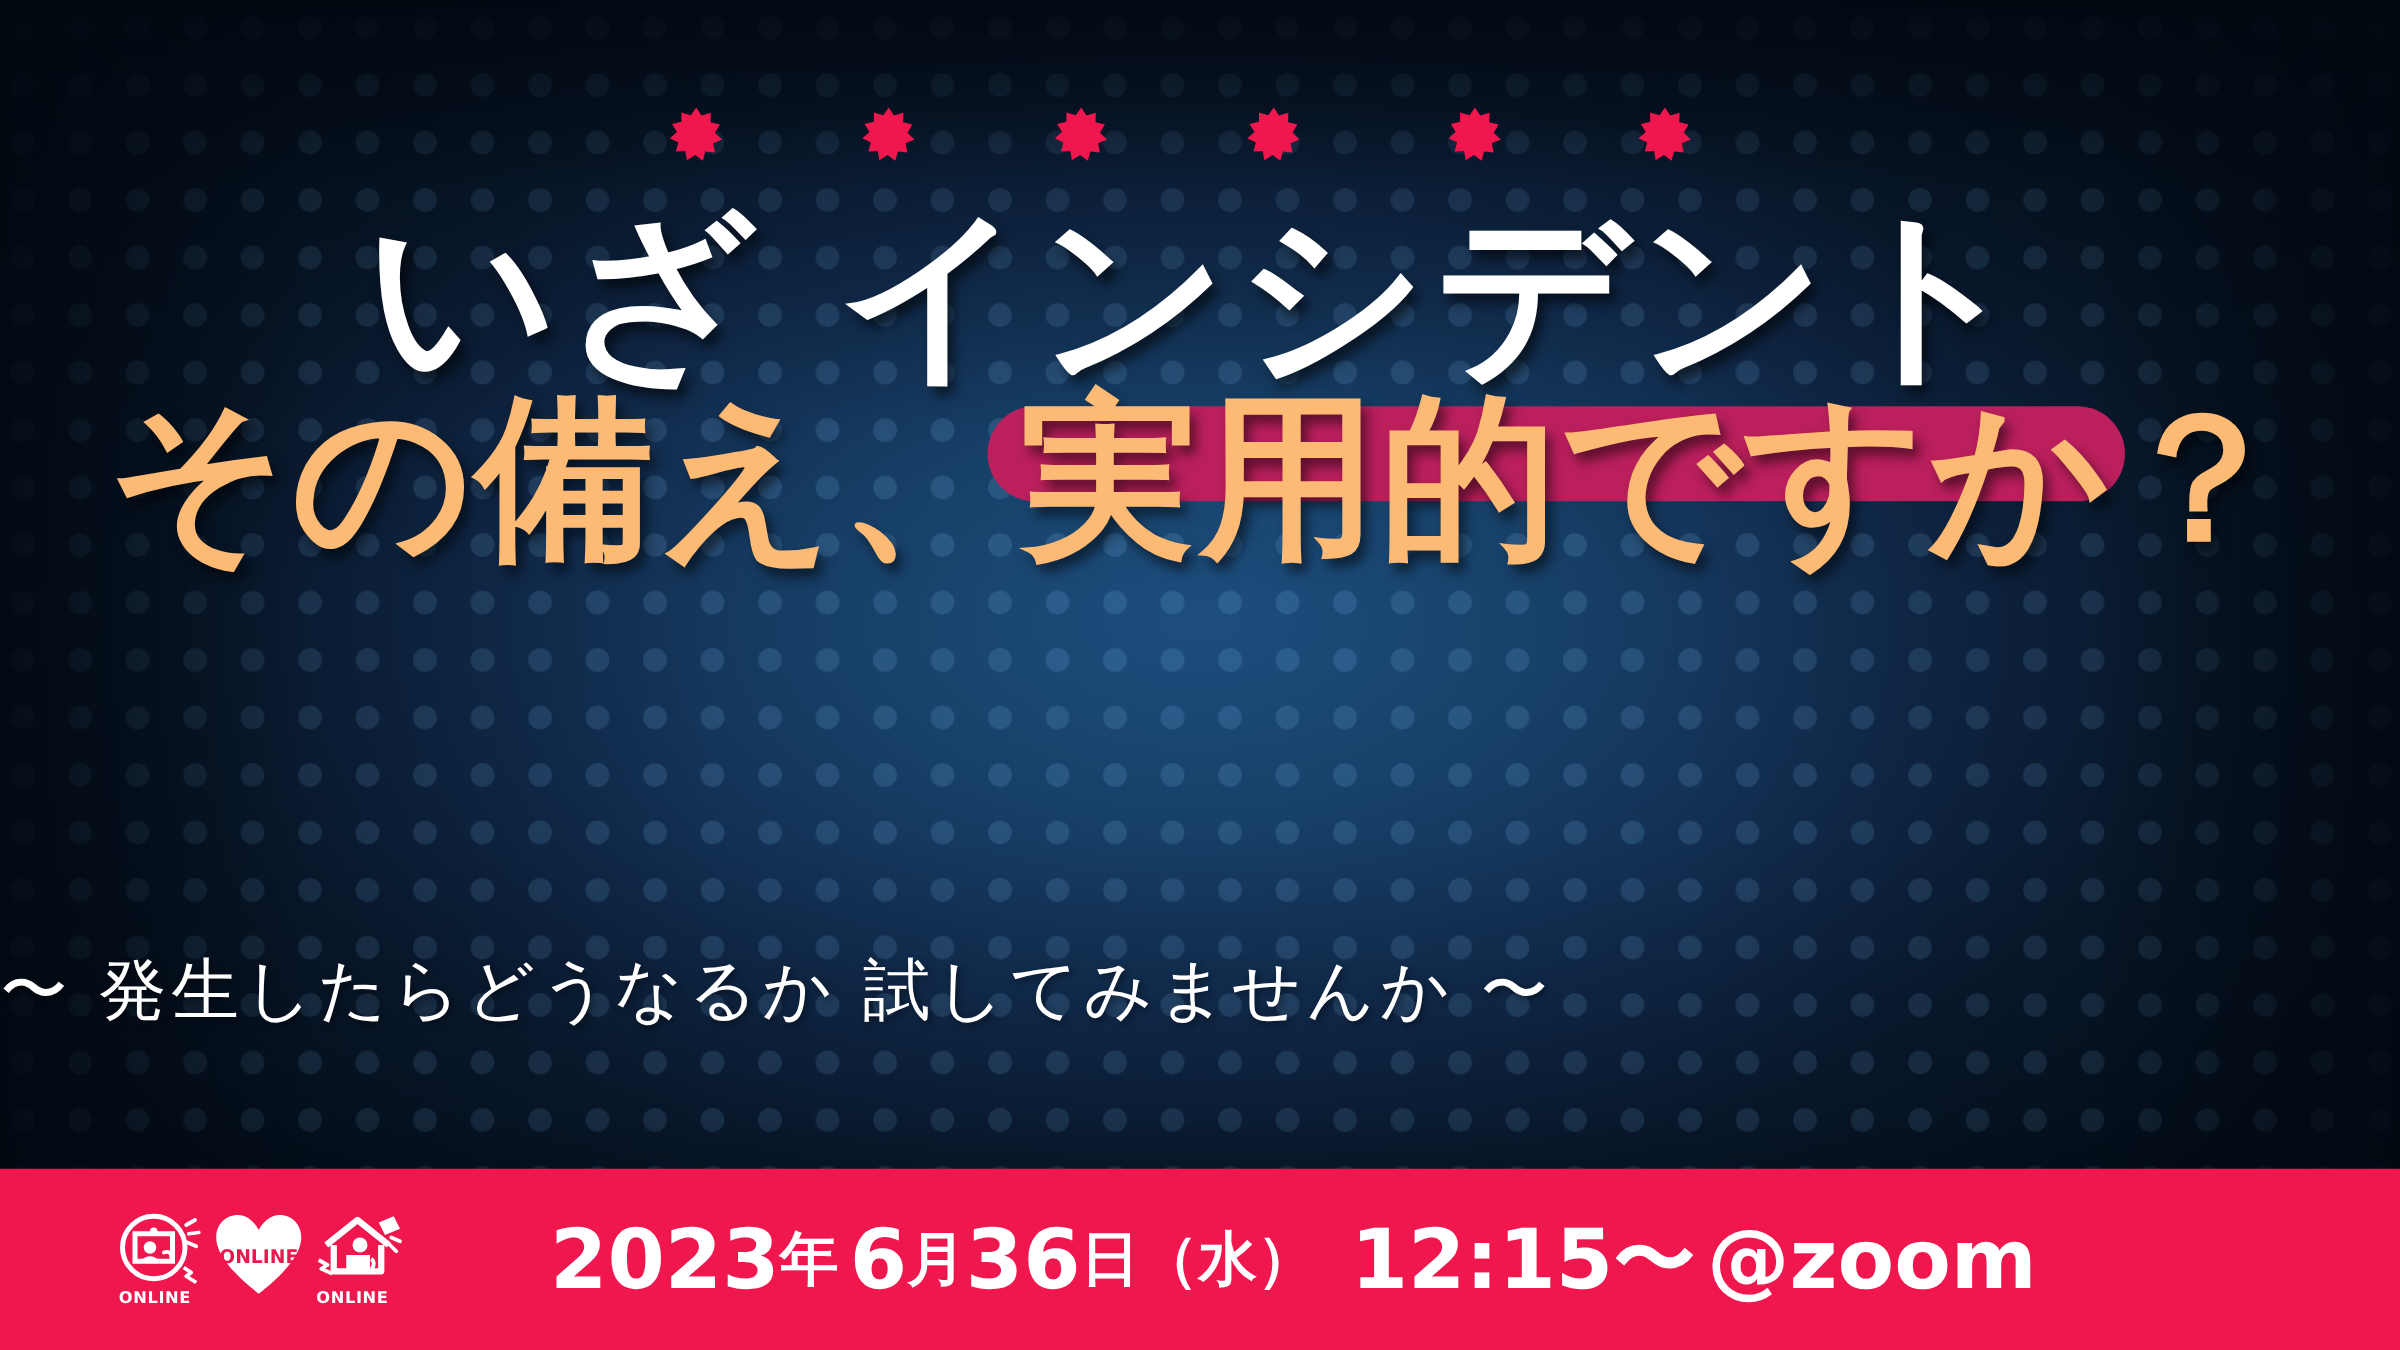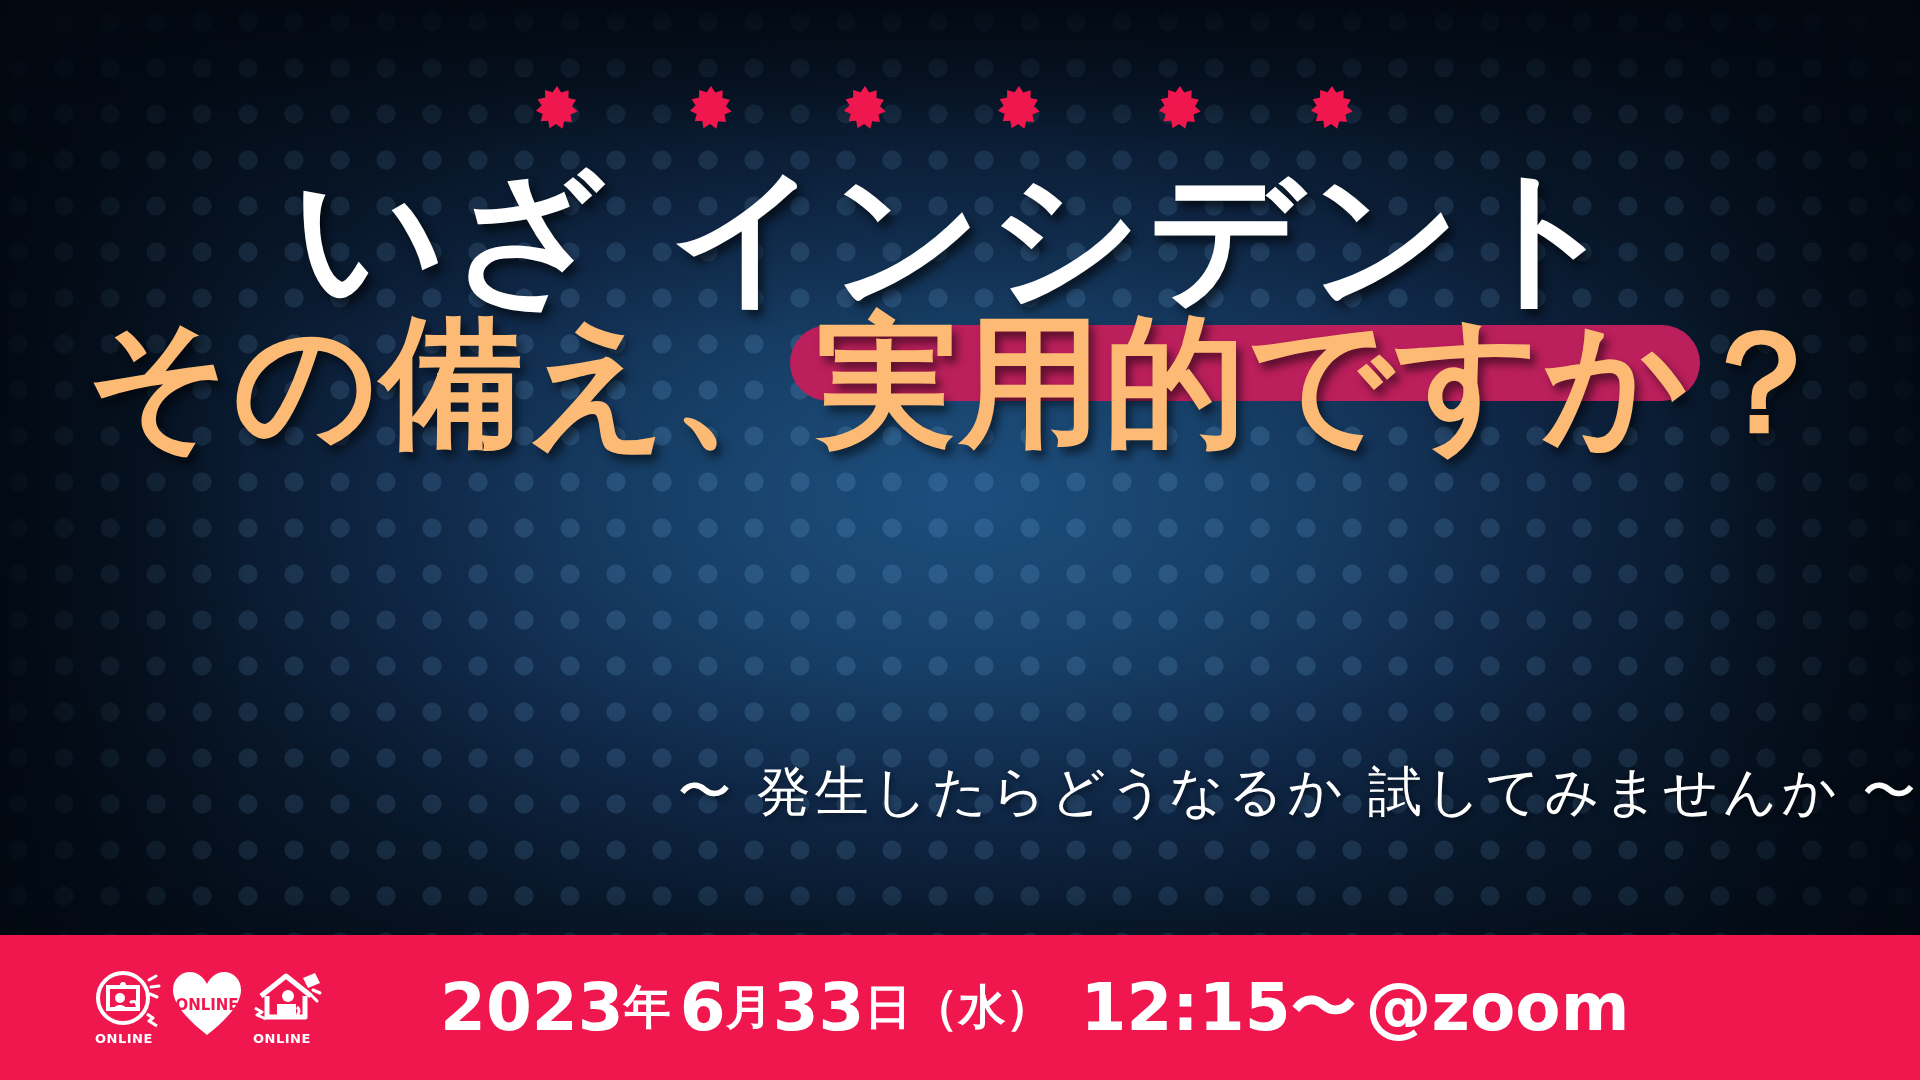--- a/index.html
+++ b/index.html
@@ -123,21 +123,21 @@
     text-shadow: 5px 7px 9px rgba(0,0,0,0.5);
     white-space: nowrap;
   }
 
   
   .subtitle {
     position: absolute;
     left: 0;
     top: 756px;
     width: 1920px;
-    text-align: right;
+    text-align: left;
     font-family: "DejaVu Sans", "Liberation Sans", sans-serif;
     font-weight: 400;
     font-size: 54px;
     letter-spacing: 4px;
     color: #ffffff;
     text-shadow: 2px 3px 6px rgba(0,0,0,0.45);
     white-space: nowrap;
   }
 
   
@@ -262,21 +262,21 @@
         <span class="icon-caption">ONLINE</span>
       </div>
     </div>
 
     <div class="footer-text">
       <span class="ft-num">2023</span>
       <span class="ft-unit">年</span>
       <span class="ft-gap-s"></span>
       <span class="ft-num">6</span>
       <span class="ft-unit">月</span>
-      <span class="ft-num">33</span>
+      <span class="ft-num">36</span>
       <span class="ft-unit">日</span>
       <span class="ft-unit">（水）</span>
       <span class="ft-gap"></span>
       <span class="ft-num">12:15</span>
       <span class="ft-num">〜</span>
       <span class="ft-gap-s"></span>
       <span class="ft-num">@zoom</span>
     </div>
   </div>
 

